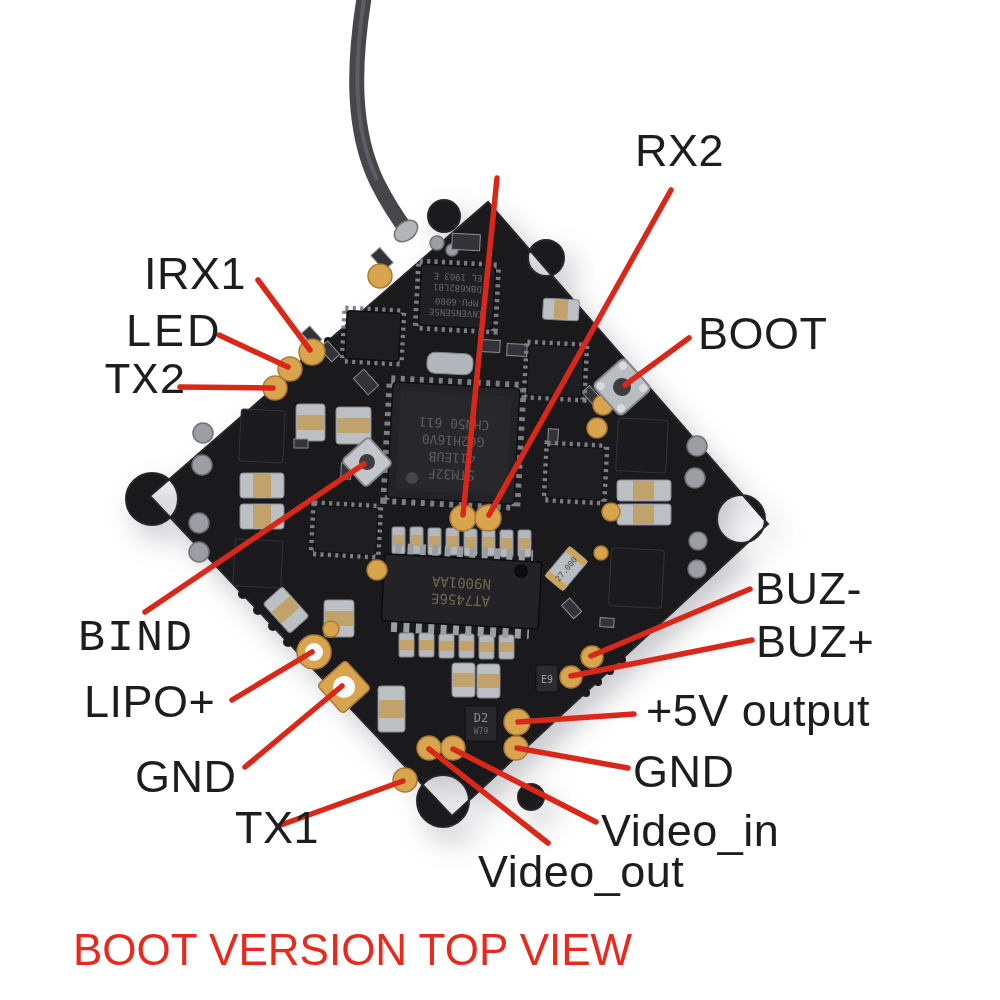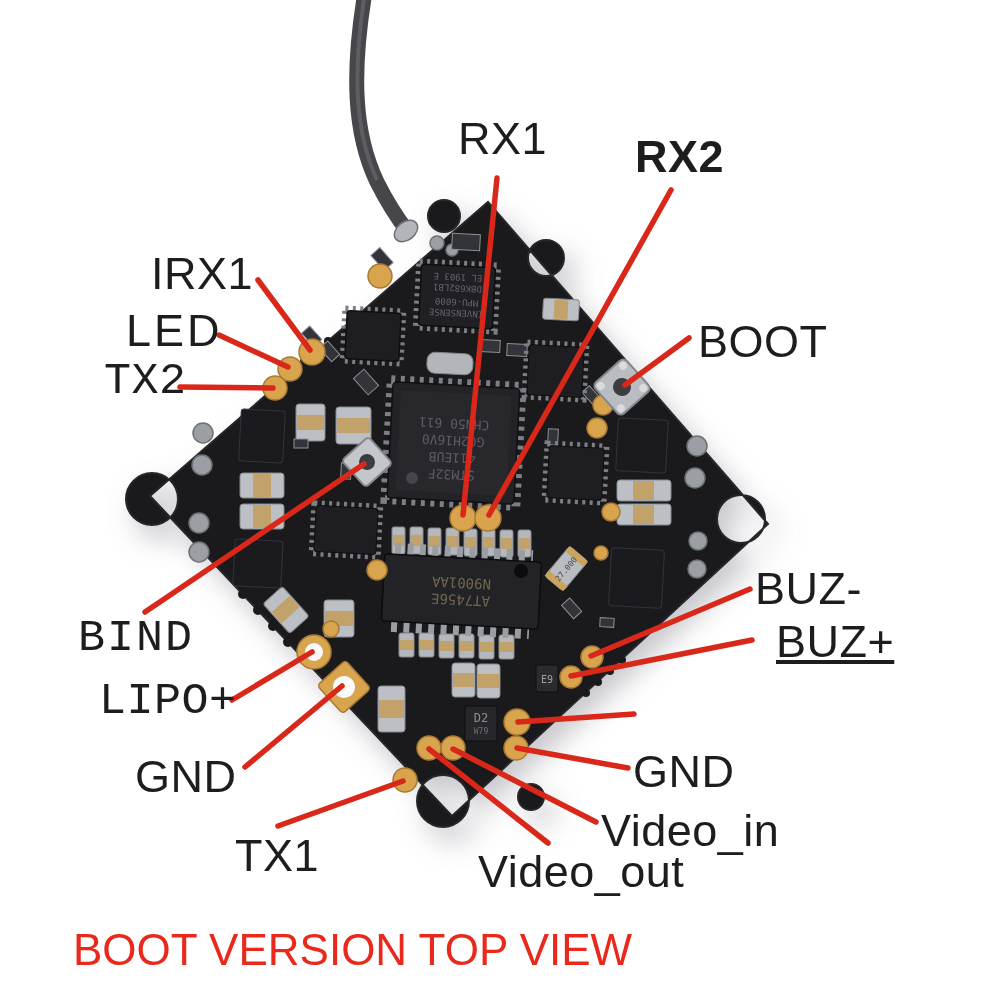--- a/index.html
+++ b/index.html
@@ -2,34 +2,34 @@
 <html><head>
 <meta charset="utf-8">
 <style>
   html,body{margin:0;padding:0;background:#ffffff;}
   #stage{position:relative;width:1000px;height:1000px;background:#ffffff;overflow:hidden;
          font-family:"Liberation Sans",sans-serif;}
   #pcb-svg{position:absolute;left:0;top:0;}
   .pin-label{position:absolute;font:400 45px/1 "Liberation Sans",sans-serif;
              color:#1d1d1f;white-space:nowrap;letter-spacing:0.5px;}
   #lbl-rx1{left:458px;top:116px;}
-  #lbl-rx2{left:635px;top:134px;font-weight:bold;}
-  #lbl-irx1{left:151px;top:251px;}
+  #lbl-rx2{left:635px;top:128px;}
+  #lbl-irx1{left:144px;top:251px;}
   #lbl-led{left:126px;top:308px;letter-spacing:3px;}
   #lbl-tx2{left:104px;top:359px;font-family:Liberation Mono, monospace;}
-  #lbl-boot{left:698px;top:311px;margin-top:8px;}
+  #lbl-boot{left:698px;top:311px;}
   #lbl-bind{left:78px;top:616px;letter-spacing:2px;font-family:Liberation Mono, monospace;}
-  #lbl-lipo{left:99px;top:679px;font-family:Liberation Mono, monospace;}
+  #lbl-lipo{left:84px;top:679px;}
   #lbl-gnd-left{left:135px;top:754px;}
-  #lbl-tx1{left:235px;top:833px;}
+  #lbl-tx1{left:235px;top:805px;}
   #lbl-video-out{left:478px;top:849px;}
   #lbl-video-in{left:601px;top:808px;}
   #lbl-gnd-right{left:633px;top:749px;}
   #lbl-v5{left:646px;top:688px;}
-  #lbl-buz-plus{left:776px;top:619px;text-decoration:underline;}
+  #lbl-buz-plus{left:756px;top:619px;}
   #lbl-buz-minus{left:755px;top:566px;}
   #caption{position:absolute;left:73px;top:928px;font:400 44px/1 "Liberation Sans",sans-serif;
            color:#e8291c;white-space:nowrap;}
   .board-shadow{filter:drop-shadow(10px 14px 14px rgba(70,70,85,.30));}
 </style>
 </head>
 <body>
 
 <div id="stage">
 
@@ -336,30 +336,30 @@
     <line x1="278" y1="826" x2="403" y2="781"></line>
     <line x1="429" y1="749" x2="548" y2="843"></line>
     <line x1="453" y1="749" x2="596" y2="822"></line>
     <line x1="517" y1="748" x2="628" y2="768"></line>
     <line x1="518" y1="722" x2="634" y2="714"></line>
     <line x1="571" y1="676" x2="752" y2="640"></line>
     <line x1="591" y1="656" x2="750" y2="589"></line>
   </g>
 </svg>
 
-  <div class="pin-label" id="lbl-rx1">RX1</div>
   <div class="pin-label" id="lbl-rx2">RX2</div>
   <div class="pin-label" id="lbl-irx1">IRX1</div>
   <div class="pin-label" id="lbl-led">LED</div>
   <div class="pin-label" id="lbl-tx2">TX2</div>
   <div class="pin-label" id="lbl-boot">BOOT</div>
   <div class="pin-label" id="lbl-bind">BIND</div>
   <div class="pin-label" id="lbl-lipo">LIPO+</div>
   <div class="pin-label" id="lbl-gnd-left">GND</div>
   <div class="pin-label" id="lbl-tx1">TX1</div>
   <div class="pin-label" id="lbl-video-in">Video_in</div>
   <div class="pin-label" id="lbl-video-out">Video_out</div>
   <div class="pin-label" id="lbl-gnd-right">GND</div>
+  <div class="pin-label" id="lbl-v5">+5V output</div>
   <div class="pin-label" id="lbl-buz-plus">BUZ+</div>
   <div class="pin-label" id="lbl-buz-minus">BUZ-</div>
 
   <div id="caption">BOOT VERSION TOP VIEW</div>
 </div>
 
 </body></html>

